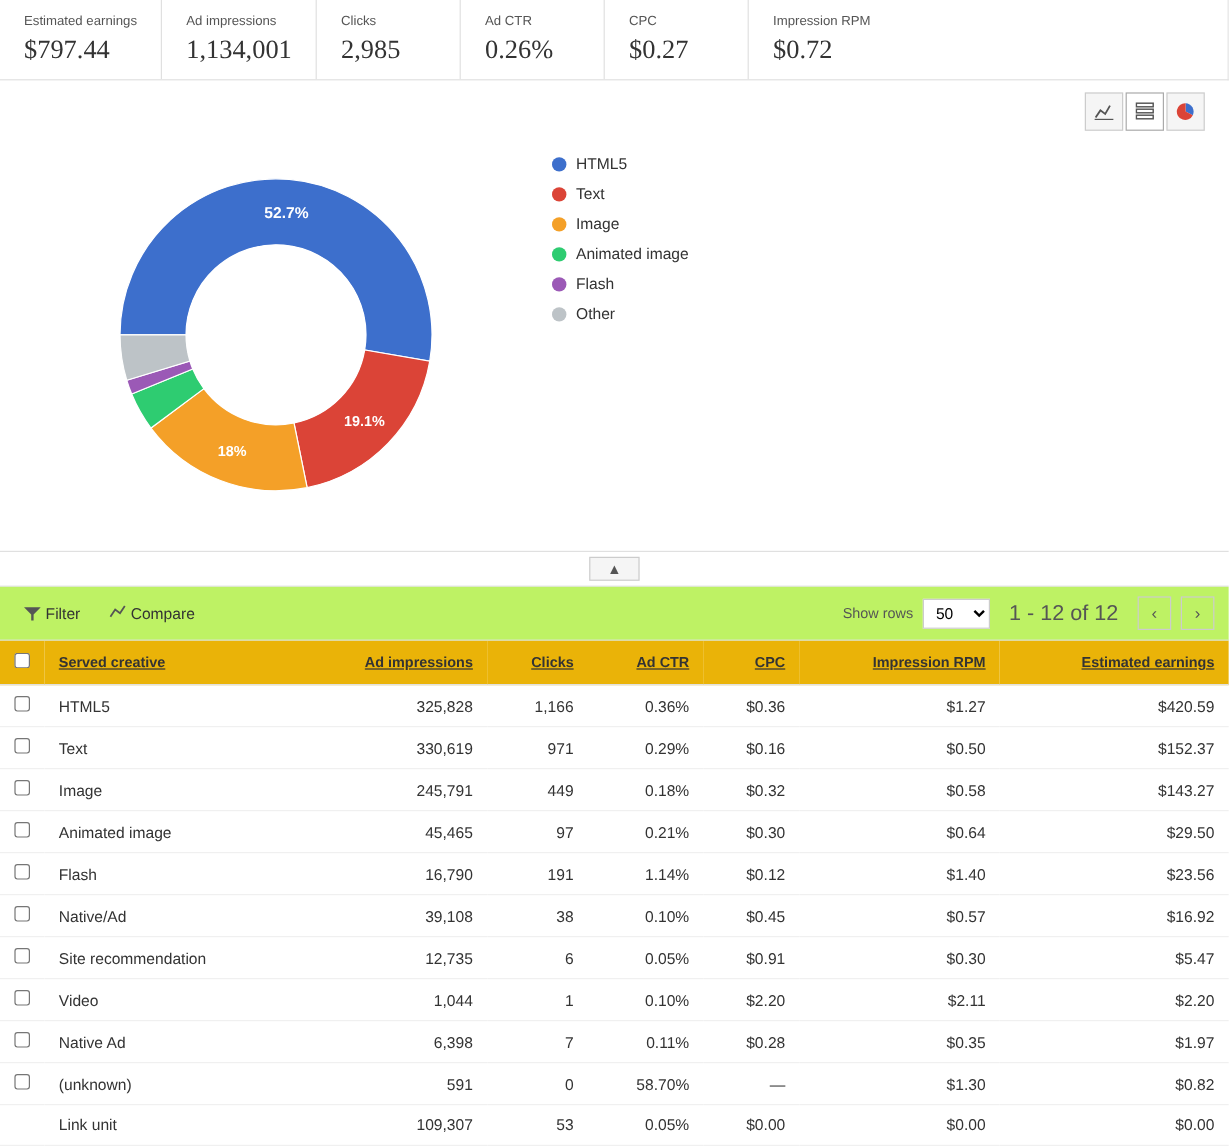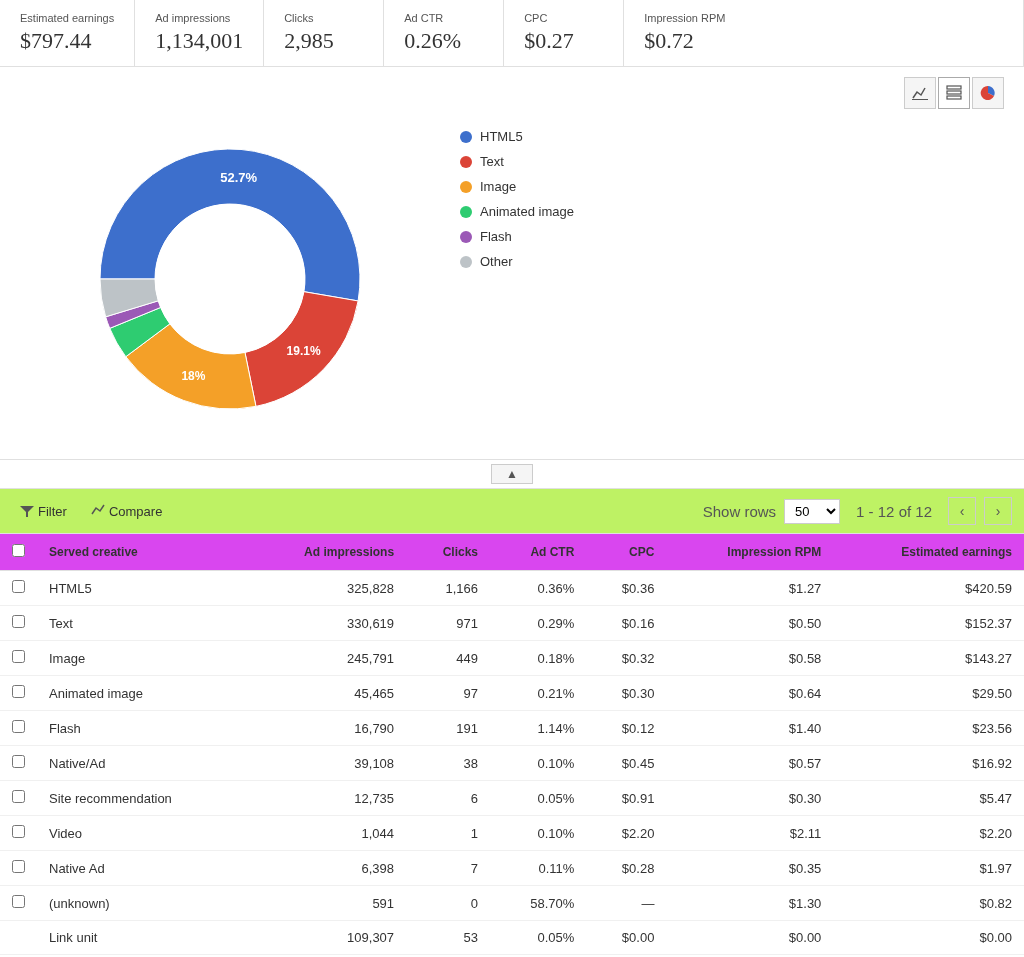--- a/index.html
+++ b/index.html
@@ -113,54 +113,55 @@
       font-size: 13px;
       color: #333;
       padding: 4px 8px;
     }
     .toolbar-right {
       margin-left: auto;
       display: flex;
       align-items: center;
       gap: 8px;
     }
-    .show-rows-label { font-size: 15px; color: #555; }
+    .show-rows-label { font-size: 12px; color: #555; }
     .rows-select {
       border: 1px solid #ccc;
       background: #fff;
       padding: 3px 6px;
       font-size: 13px;
       cursor: pointer;
     }
-    .pagination-info { font-size: 15px; color: #555; margin: 0 8px; }
+    .pagination-info { font-size: 18px; color: #555; margin: 0 8px; }
     .nav-btn {
       background: none;
       border: 1px solid #ccc;
       width: 28px; height: 28px;
       cursor: pointer;
       display: flex; align-items: center; justify-content: center;
       font-size: 14px;
       color: #555;
     }
 
     
     .data-table {
       width: 100%;
       border-collapse: collapse;
       font-size: 13px;
     }
     .data-table th {
       padding: 10px 12px;
       text-align: left;
-      background: #d946ef;
+      background: #eab308;
       border-bottom: 1px solid #e0e0e0;
       font-weight: 600;
       font-size: 12px;
       color: #333;
       white-space: nowrap;
+      text-decoration: underline;
     }
     .data-table th.num { text-align: right; }
     .data-table td {
       padding: 9px 12px;
       border-bottom: 1px solid #f0f0f0;
       color: #333;
     }
     .data-table td.num { text-align: right; }
     .data-table td:first-child { width: 30px; }
     .data-table th:first-child { width: 30px; }

